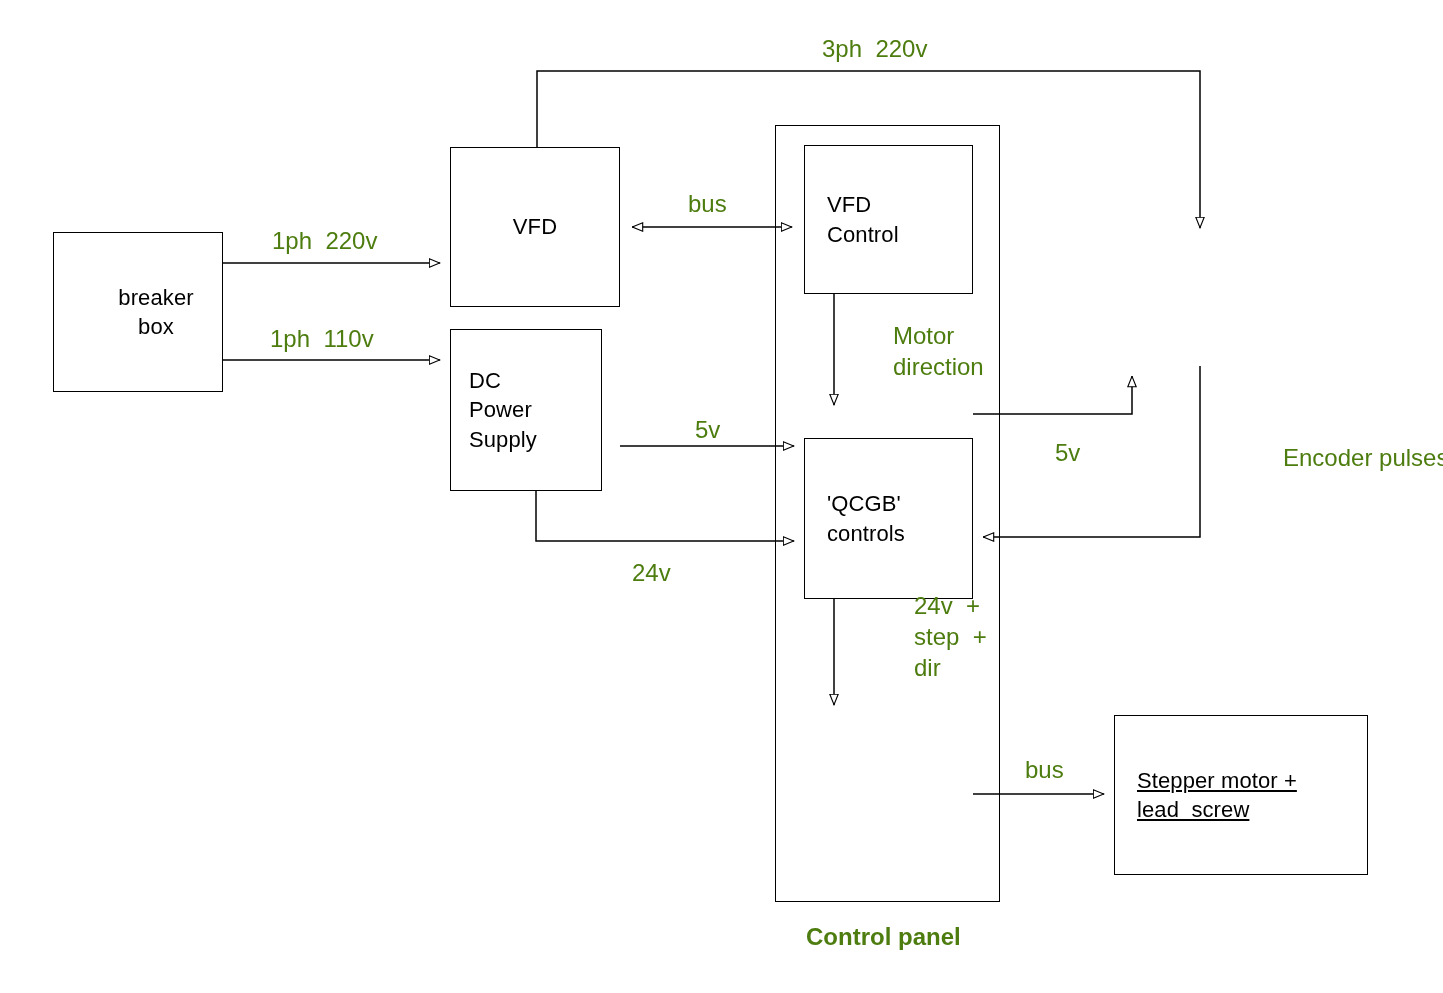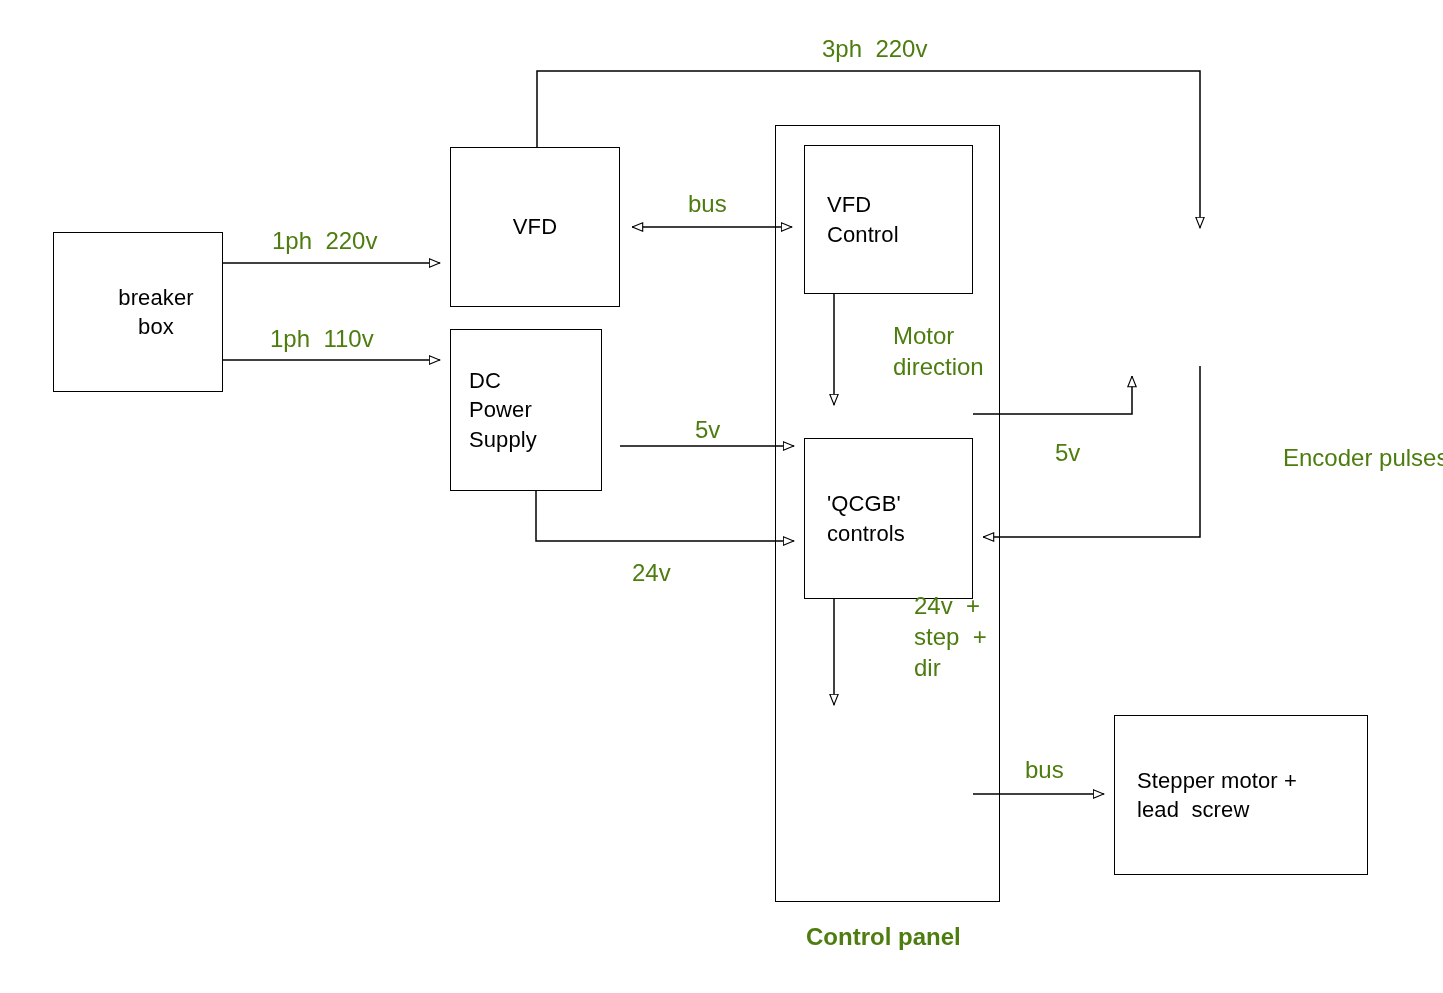--- a/index.html
+++ b/index.html
@@ -122,21 +122,21 @@
 Control</span>
   </div>
 
   <div class="node pad-left" style="left:804px; top:438px; width:169px; height:161px;">
     <span class="nlabel">'QCGB'
 controls</span>
   </div>
 
 
 
-  <div class="node pad-left" style="left:1114px; top:715px; width:254px; height:160px;">
+  <div class="node pad-left" style="left:1114px; top:715px; width:254px; height:160px;text-decoration:underline;">
     <span class="nlabel">Stepper motor +
 lead  screw</span>
   </div>
 
   <div class="edge-label" style="left:822px; top:33px;">3ph  220v</div>
 
   <div class="edge-label" style="left:272px; top:225px;">1ph  220v</div>
 
   <div class="edge-label" style="left:270px; top:323px;">1ph  110v</div>
 

